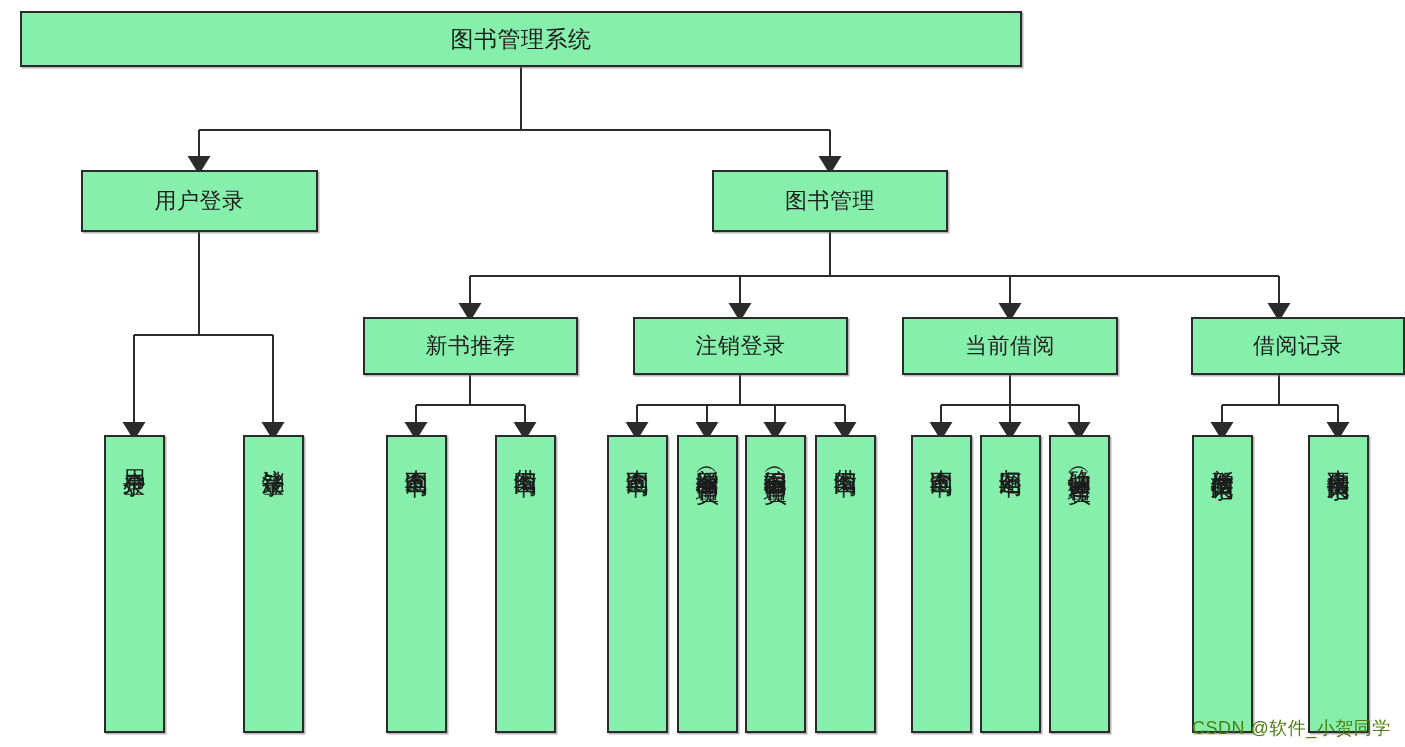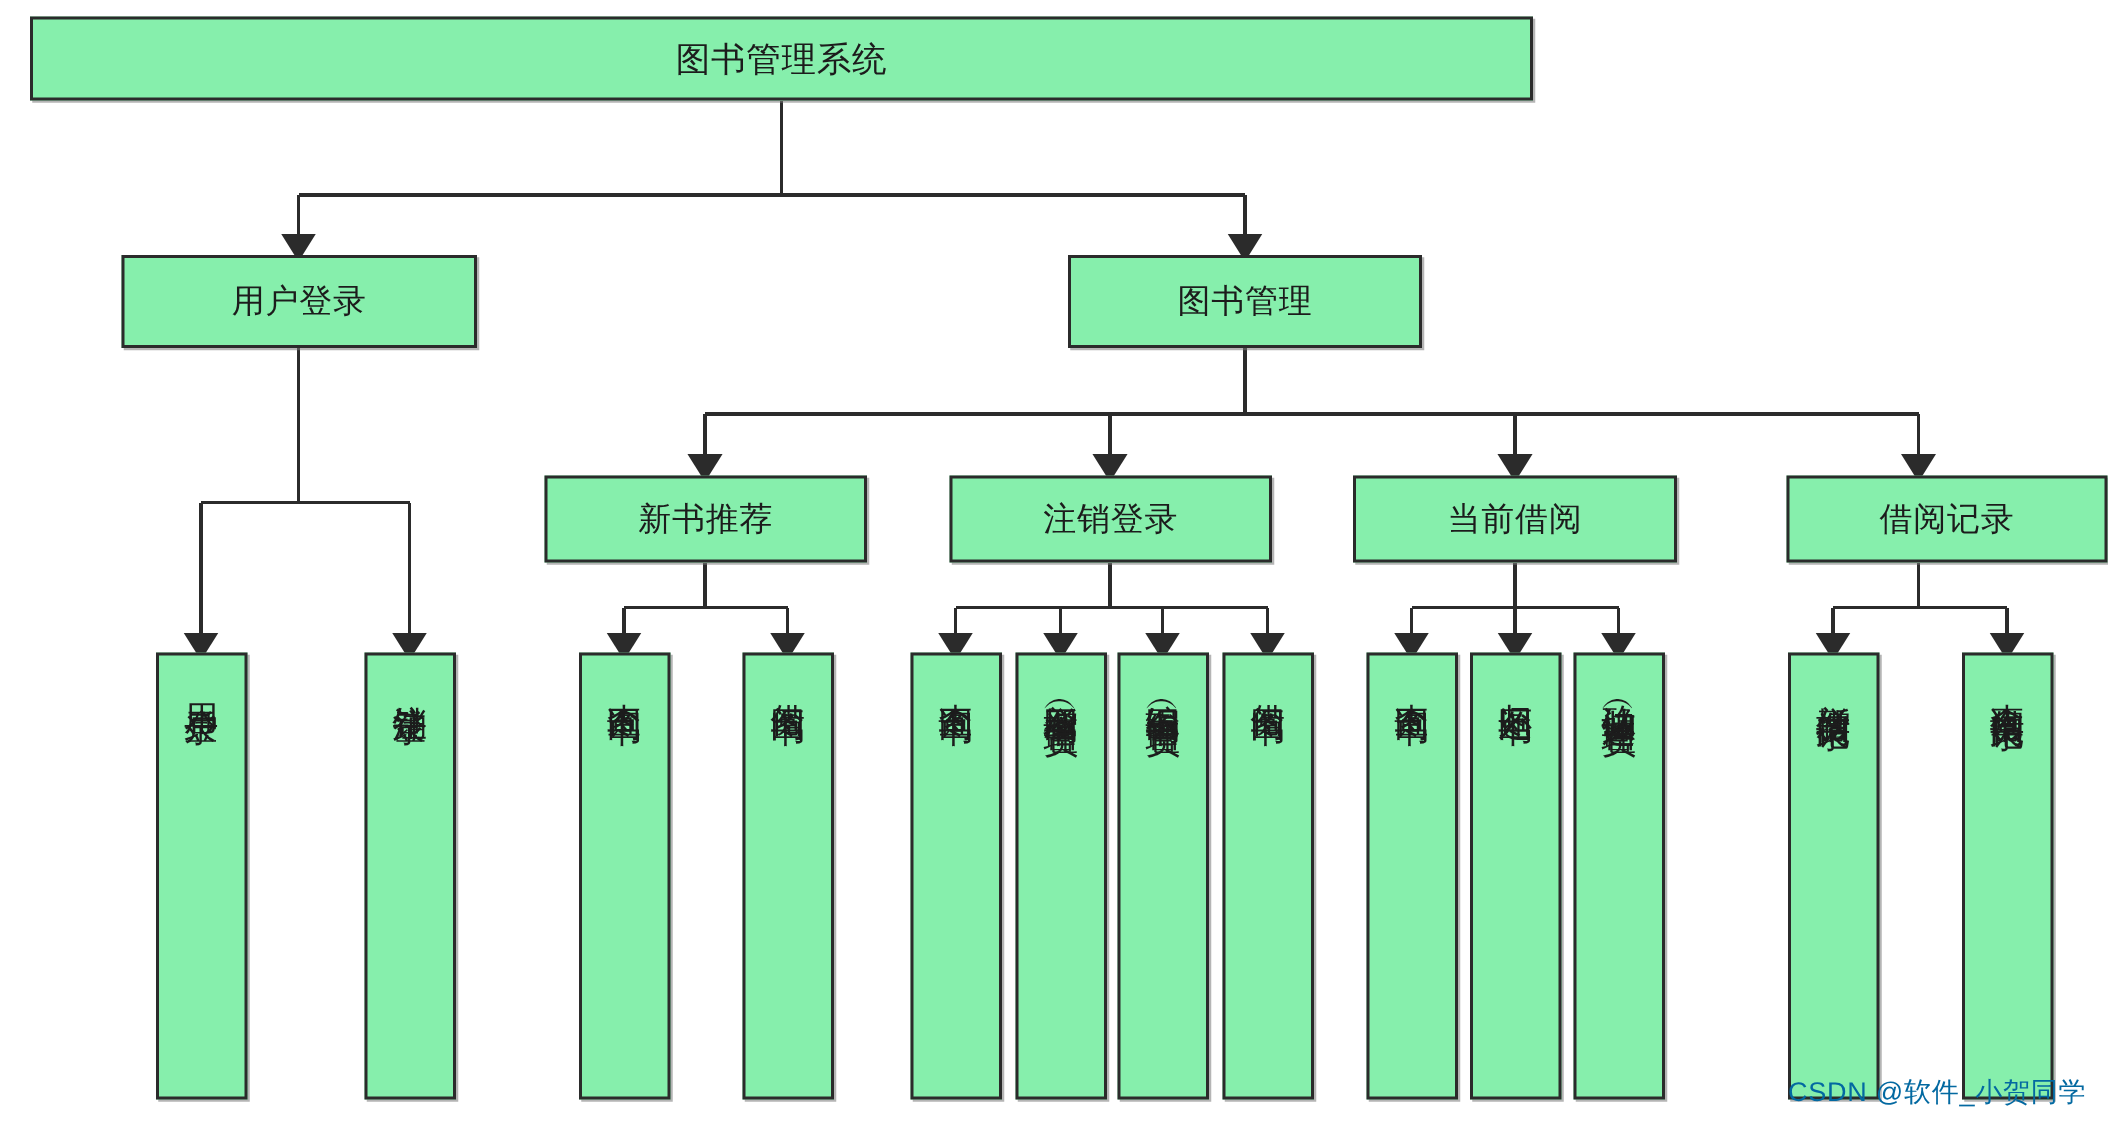--- a/index.html
+++ b/index.html
@@ -39,21 +39,21 @@
     text-orientation:upright;
     -webkit-writing-mode:vertical-rl;
     font-size:23px;
     line-height:1.06;
     letter-spacing:2px;
     white-space:nowrap;
     text-align:start;
   }
   .watermark{
     position:absolute;
-    color:#0369a1;
+    color:#4d7c0f;
     font-size:18px;
     letter-spacing:0.5px;
     white-space:nowrap;
     pointer-events:none;
   }
 </style>
 </head>
 <body>
 
 <div id="stage">

